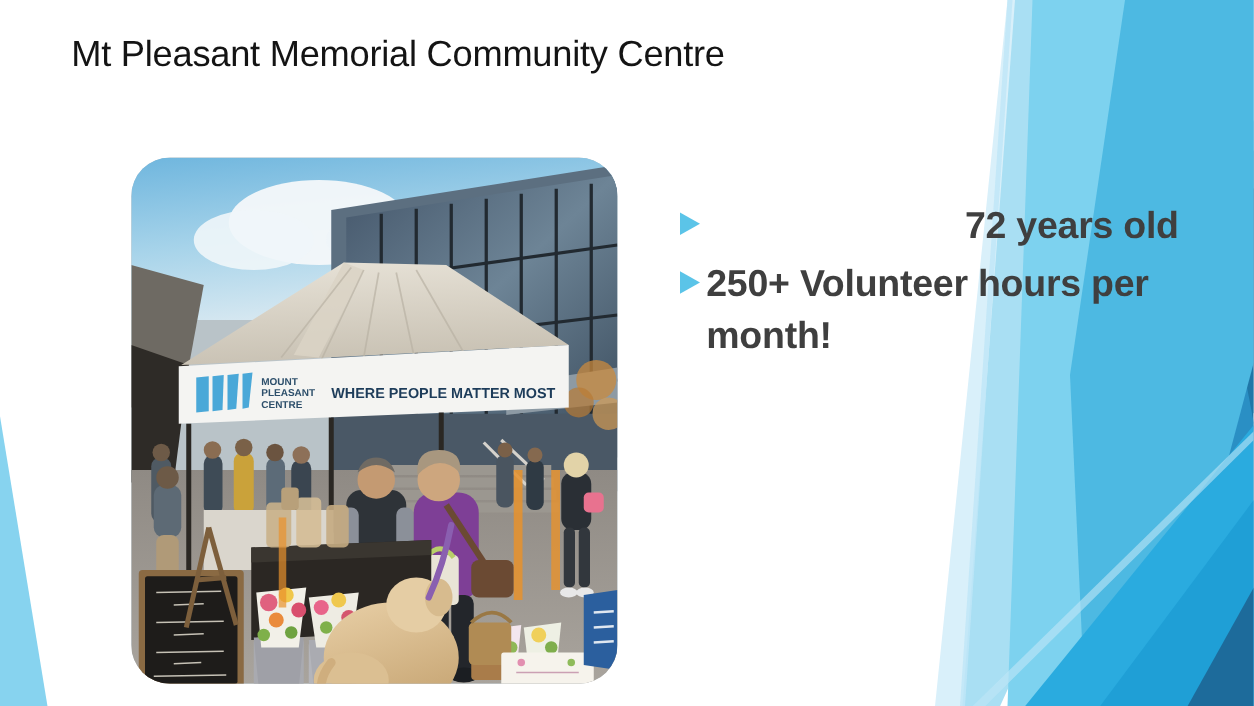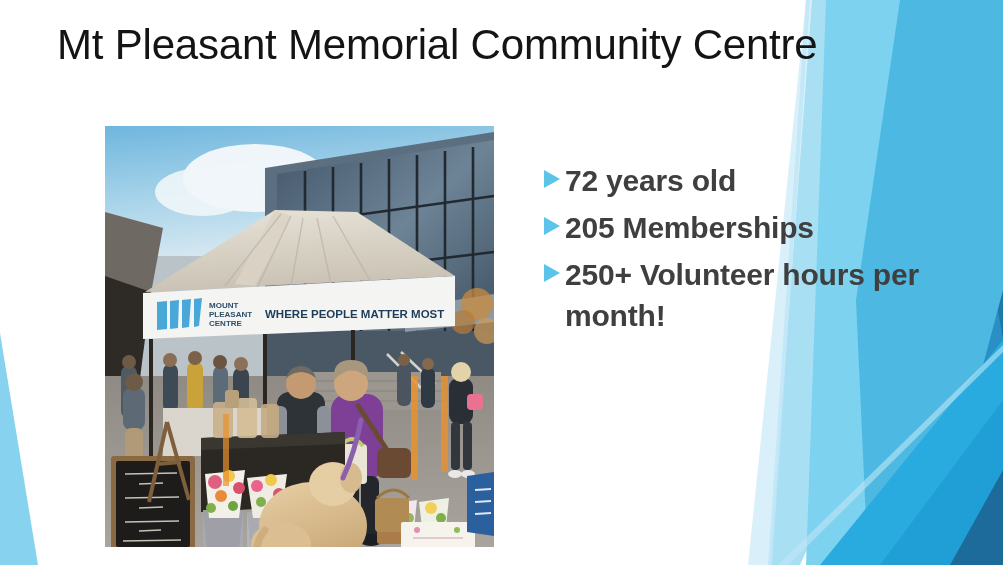--- a/index.html
+++ b/index.html
@@ -29,55 +29,57 @@
 
   
   #title-block {
     position: absolute;
     left: 57px;
     top: 22px;
     width: 720px;
   }
   .title-line {
     font-family: "Liberation Sans", sans-serif;
-    font-size: 42px;
+    font-size: 29px;
     line-height: 45px;
     font-weight: 400;
     color: #141414;
     letter-spacing: -0.2px;
     white-space: nowrap;
   }
 
   
   #photo-frame {
     position: absolute;
     left: 105px;
     top: 126px;
     width: 389px;
     height: 421px;
     overflow: hidden;
     background: #b9c3c8;
+    border-radius: 31px;
   }
   #photo-canvas {
     display: block;
     width: 389px;
     height: 421px;
   }
 
   
   #bullet-list {
     position: absolute;
     left: 543px;
     top: 160px;
     width: 400px;
   }
   .bullet-row {
     display: flex;
     align-items: flex-start;
     margin-bottom: 6px;
+    justify-content: space-between;
   }
   .bullet-marker {
     flex: 0 0 auto;
     width: 22px;
     padding-top: 9px;
     line-height: 0;
   }
   .bullet-text {
     font-family: "Liberation Sans", sans-serif;
     font-size: 30px;
@@ -398,28 +400,20 @@
     <div class="bullet-row">
       <span class="bullet-marker">
         <svg width="18" height="20" viewBox="0 0 18 20">
             <polygon points="1,1 17,10 1,19" fill="#5BC4E8"></polygon>
           </svg>
       </span>
       <span class="bullet-text">72 years old</span>
     </div>
 
 
-    <div class="bullet-row">
-      <span class="bullet-marker">
-        <svg width="18" height="20" viewBox="0 0 18 20">
-            <polygon points="1,1 17,10 1,19" fill="#5BC4E8"></polygon>
-          </svg>
-      </span>
-      <span class="bullet-text">205 Memberships</span>
-    </div>
 
     <div class="bullet-row">
       <span class="bullet-marker">
         <svg width="18" height="20" viewBox="0 0 18 20">
             <polygon points="1,1 17,10 1,19" fill="#5BC4E8"></polygon>
           </svg>
       </span>
       <span class="bullet-text">250+ Volunteer hours per month!</span>
     </div>
 

